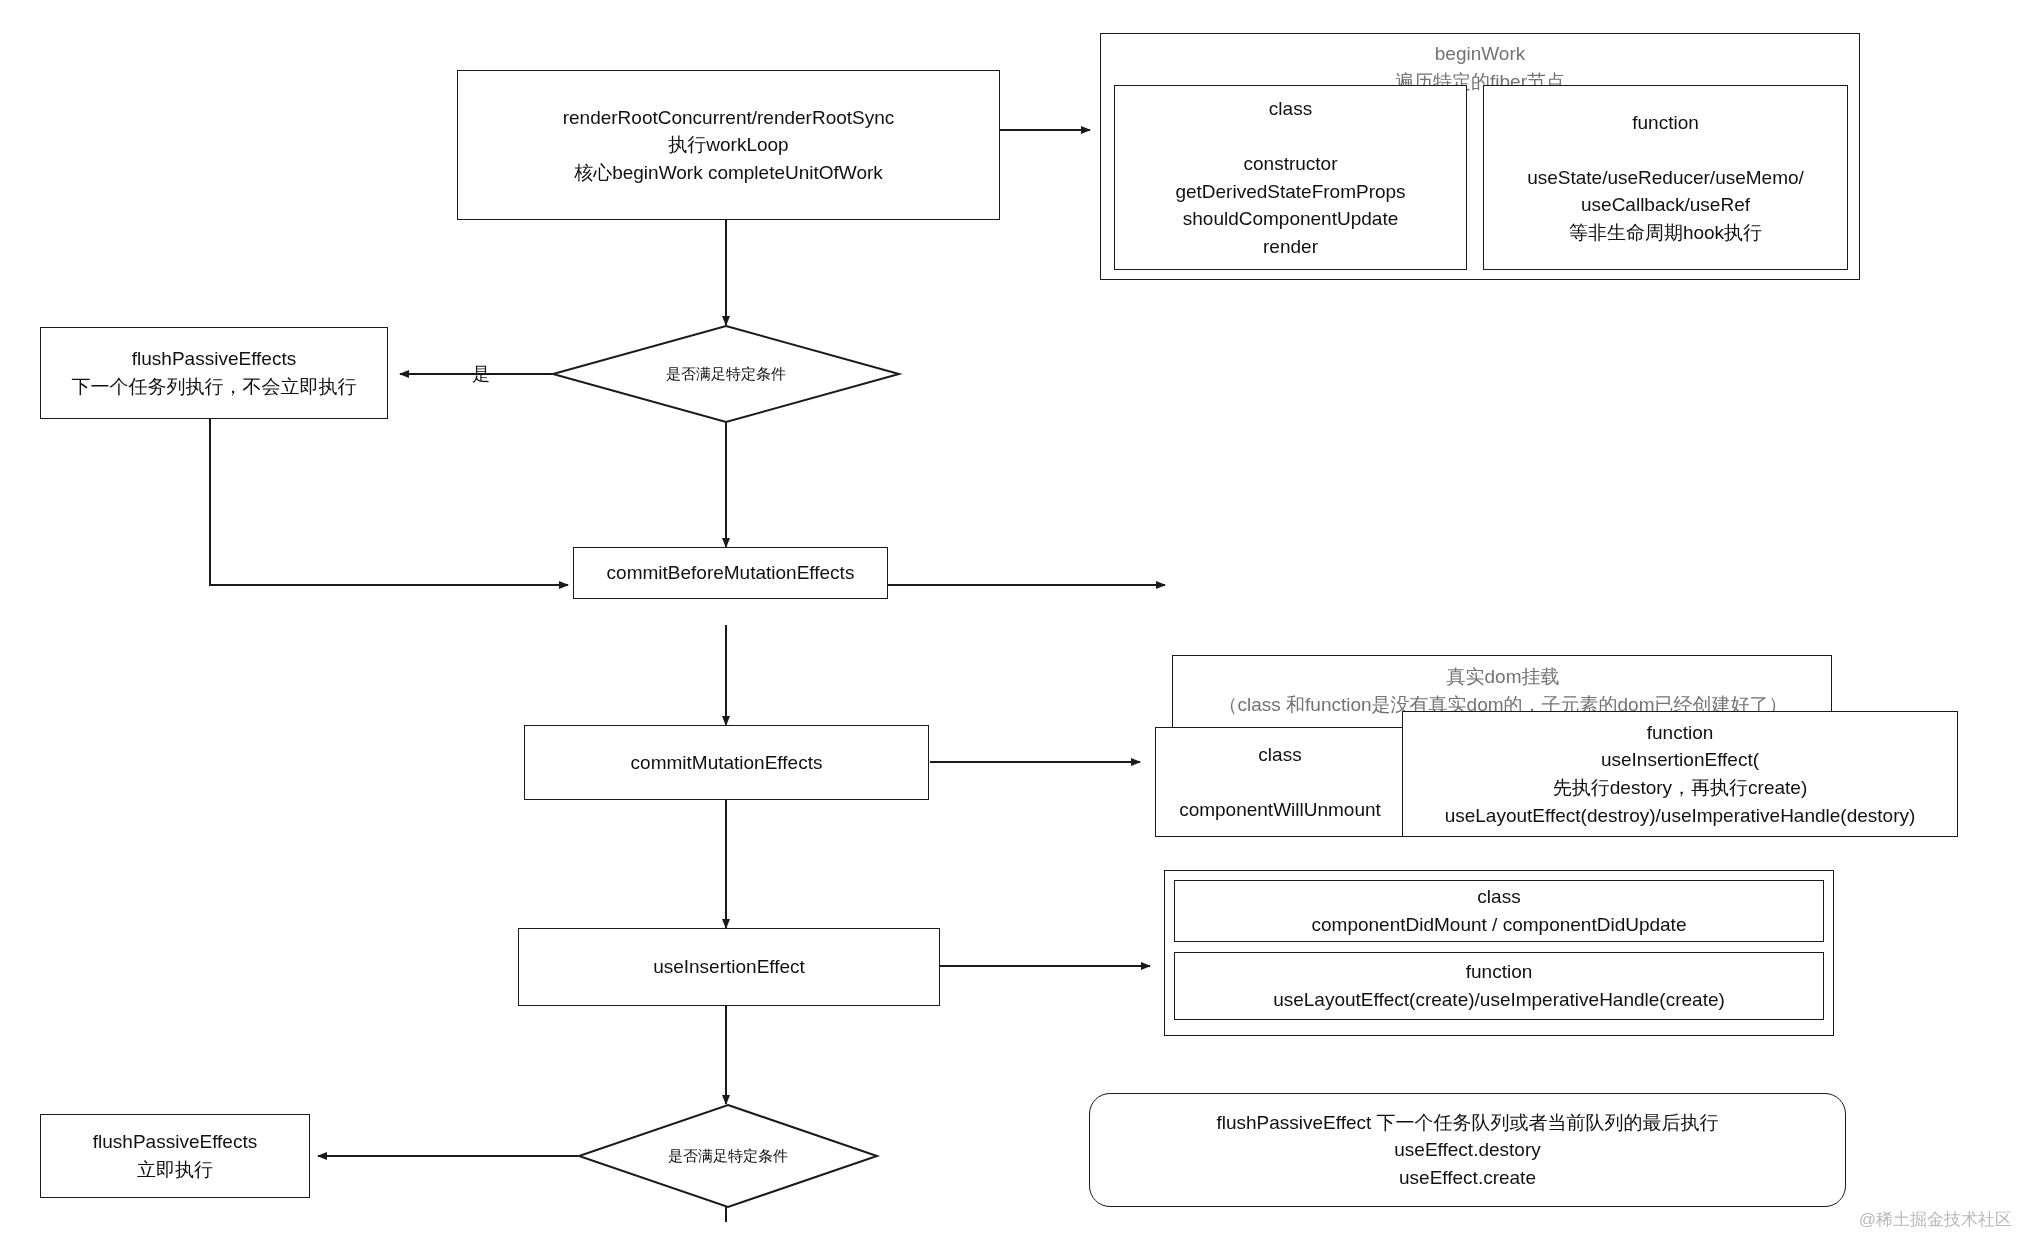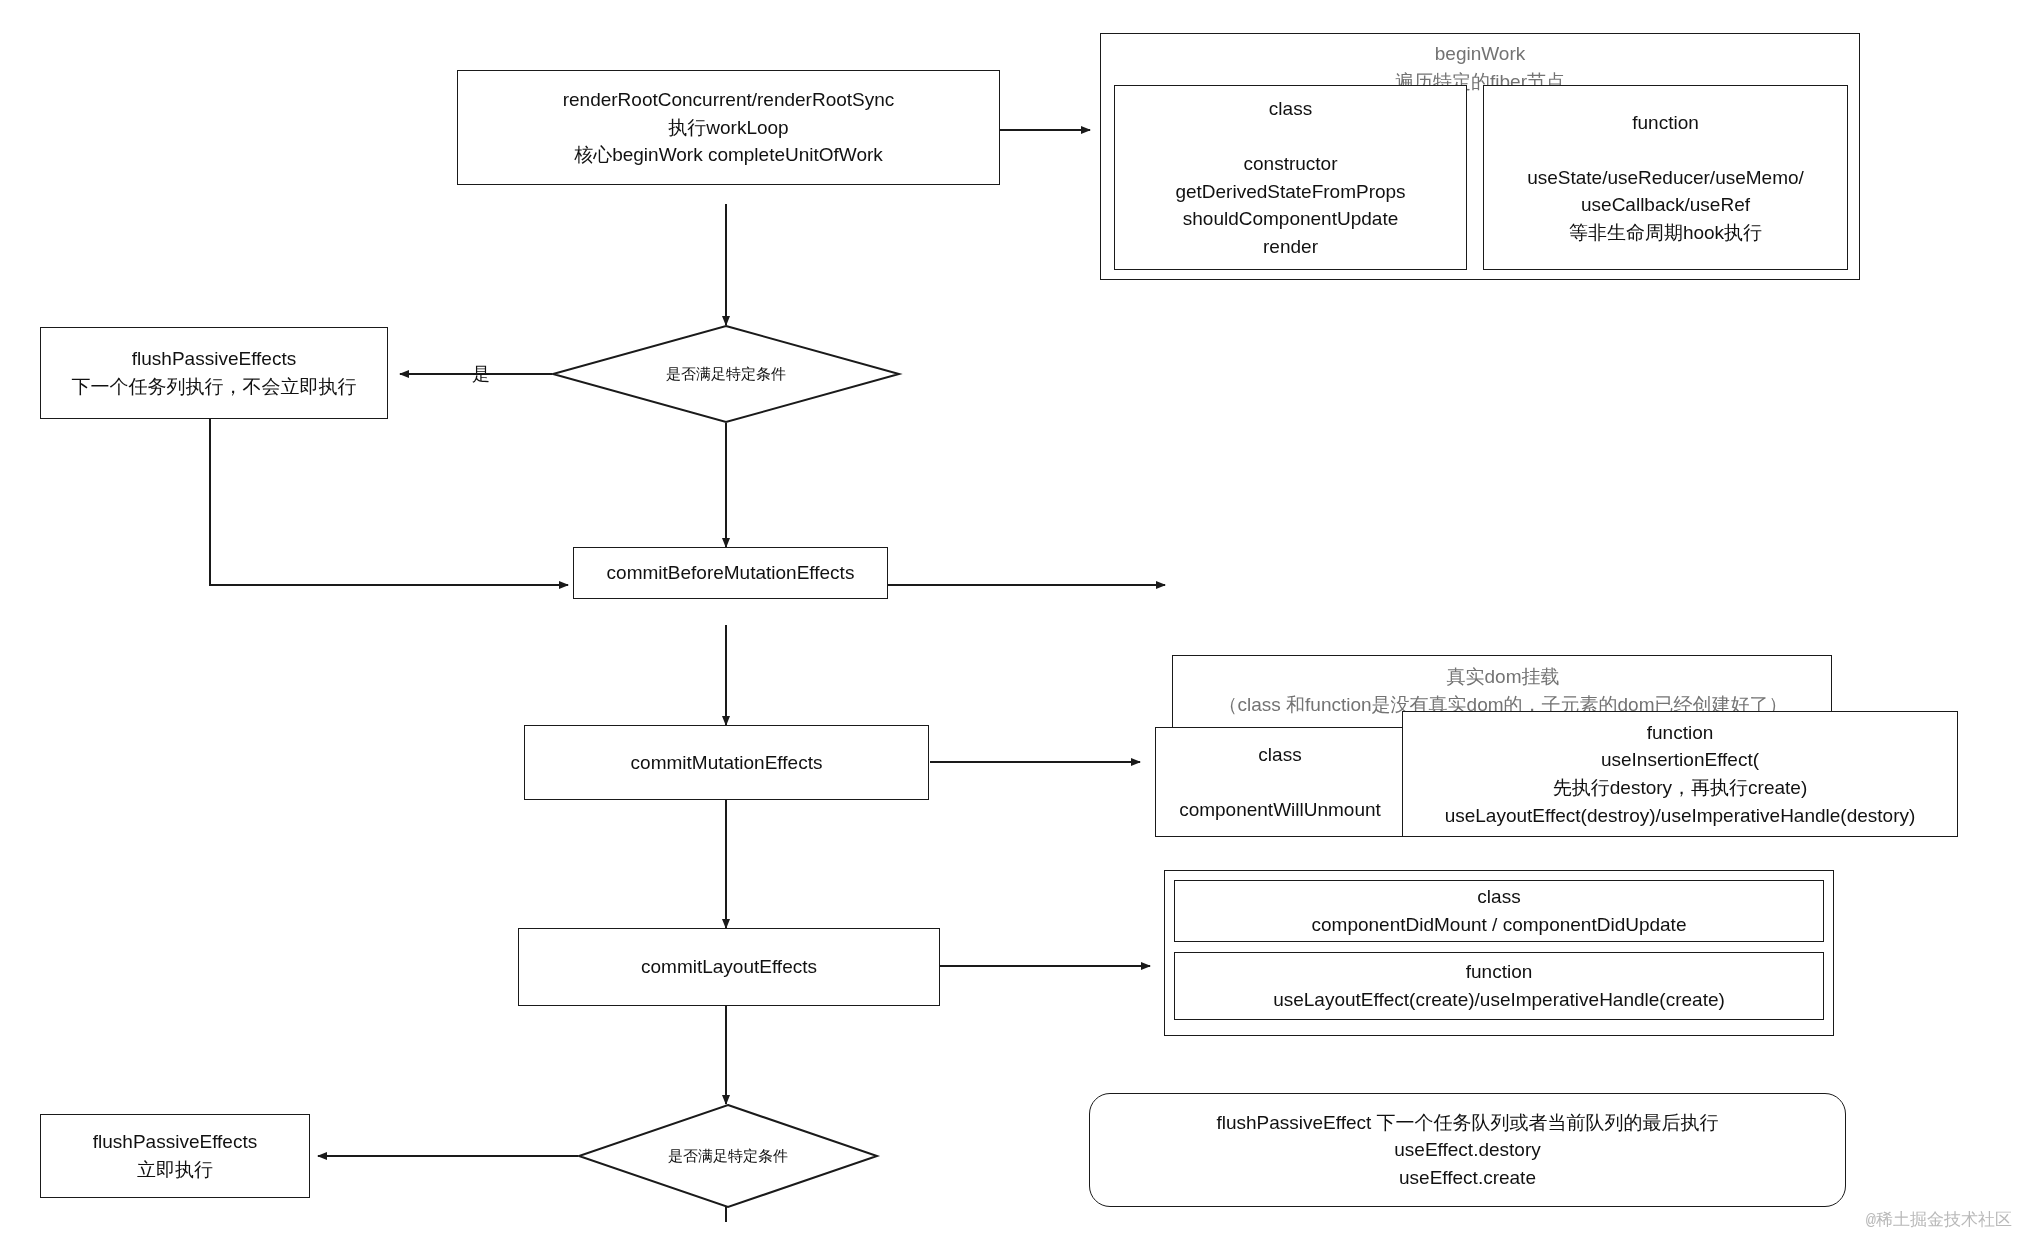--- a/index.html
+++ b/index.html
@@ -70,21 +70,20 @@
     width: 2034px;
     height: 1243px;
     pointer-events: none;
   }
   .watermark {
     position: absolute;
     right: 22px;
     bottom: 12px;
     font-size: 17px;
     color: #b9b9b9;
-    font-family: Liberation Mono, monospace;
   }
 </style>
 </head>
 <body>
 
 <div id="canvas">
 
   <svg id="edges" viewBox="0 0 2034 1243">
     <defs>
       <marker id="arrow" markerWidth="11" markerHeight="11" refX="9" refY="4" orient="auto" markerUnits="userSpaceOnUse">
@@ -112,21 +111,21 @@
 
     <line x1="940" y1="966" x2="1150" y2="966" stroke="#1a1a1a" stroke-width="2" marker-end="url(#arrow)"></line>
 
     <line x1="726" y1="1006" x2="726" y2="1104" stroke="#1a1a1a" stroke-width="2" marker-end="url(#arrow)"></line>
 
     <line x1="578" y1="1156" x2="318" y2="1156" stroke="#1a1a1a" stroke-width="2" marker-end="url(#arrow)"></line>
 
     <line x1="726" y1="1200" x2="726" y2="1222" stroke="#1a1a1a" stroke-width="2"></line>
   </svg>
 
-  <div class="node" style="left:457px; top:70px; width:543px; height:115px;">renderRootConcurrent/renderRootSync
+  <div class="node" style="left:457px; top:70px; width:543px; height:150px;">renderRootConcurrent/renderRootSync
 执行workLoop
 核心beginWork completeUnitOfWork</div>
 
   <div class="node" style="left:1100px; top:33px; width:760px; height:247px; display:block; padding:0;"></div>
   <div class="group-title" style="left:1100px; top:40px; width:760px;">beginWork
 遍历特定的fiber节点</div>
   <div class="node" style="left:1114px; top:85px; width:353px; height:185px;">class
 
 constructor
 getDerivedStateFromProps
@@ -158,21 +157,21 @@
   <div class="group-title" style="left:1168px; top:663px; width:670px;">真实dom挂载
 （class 和function是没有真实dom的，子元素的dom已经创建好了）</div>
   <div class="node" style="left:1155px; top:727px; width:250px; height:110px;">class
 
 componentWillUnmount</div>
   <div class="node" style="left:1402px; top:711px; width:556px; height:126px;">function
 useInsertionEffect(
 先执行destory，再执行create)
 useLayoutEffect(destroy)/useImperativeHandle(destory)</div>
 
-  <div class="node" style="left:518px; top:928px; width:422px; height:78px;">commitLayoutEffects</div>
+  <div class="node" style="left:518px; top:928px; width:422px; height:78px;">useInsertionEffect</div>
 
   <div class="node" style="left:1164px; top:870px; width:670px; height:166px; display:block; padding:0;"></div>
   <div class="node" style="left:1174px; top:880px; width:650px; height:62px;">class
 componentDidMount  / componentDidUpdate</div>
   <div class="node" style="left:1174px; top:952px; width:650px; height:68px;">function
 useLayoutEffect(create)/useImperativeHandle(create)</div>
 
   <div class="diamond-wrap" style="left:578px; top:1104px; width:300px; height:104px;">
     <svg width="300" height="104" viewBox="0 0 300 104">
       <polygon points="150,1 299,52 150,103 1,52" fill="#ffffff" stroke="#1a1a1a" stroke-width="2"></polygon>

